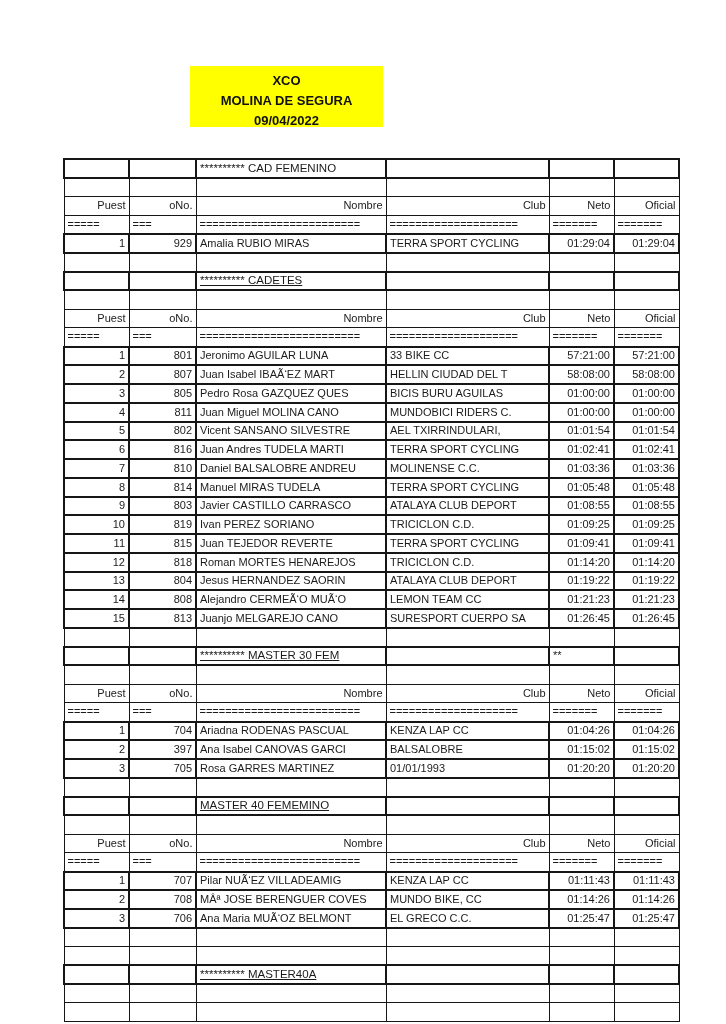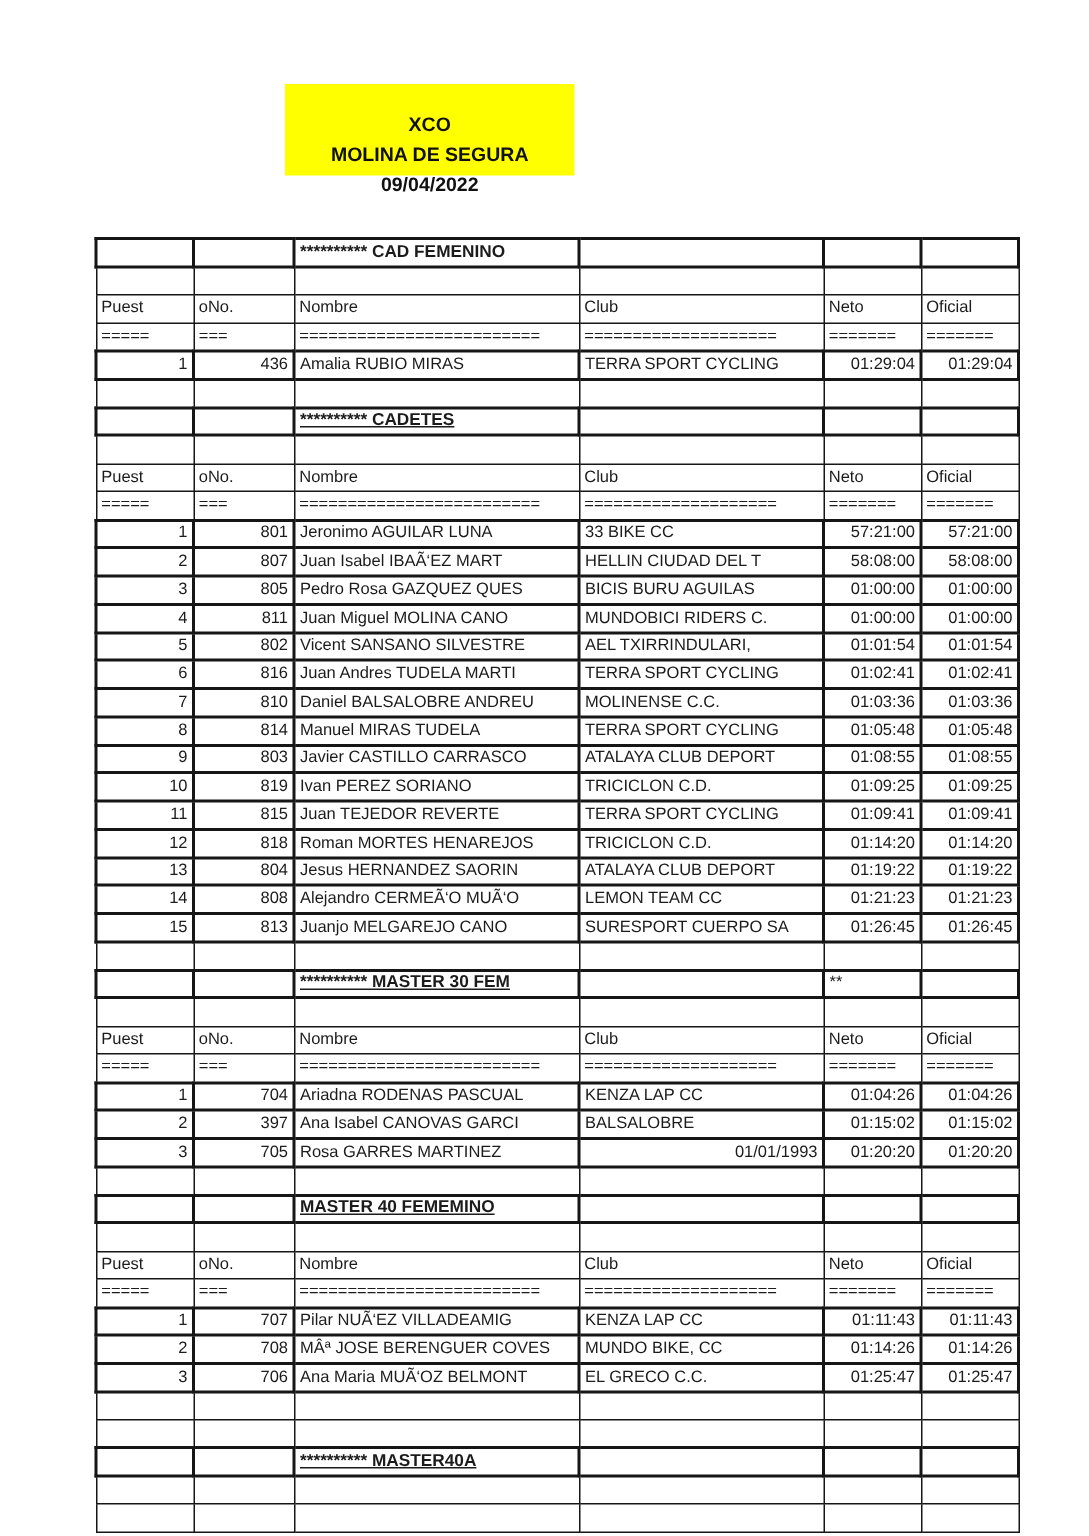--- a/index.html
+++ b/index.html
@@ -2,42 +2,42 @@
 <html><head>
 <meta charset="utf-8">
 <style>
   html,body { margin:0; padding:0; background:#ffffff; }
   .page {
     position:relative; width:726px; height:1024px; background:#ffffff;
     font-family:"Liberation Sans","DejaVu Sans",sans-serif; color:#1b1b1b;
     overflow:hidden;
   }
   .event-box {
-    position:absolute; left:190px; top:56px; width:193px; height:61px;
+    position:absolute; left:190px; top:66px; width:193px; height:61px;
     background:#FFFF00; text-align:center; font-weight:700; font-size:13px;
-    line-height:20px; color:#111; padding-top:17px; box-sizing:border-box;
+    line-height:20px; color:#111; padding-top:5px; box-sizing:border-box;
   }
   table.results {
     position:absolute; left:63px; top:158px; width:615px;
     border-collapse:collapse; table-layout:fixed;
     font-size:11px; color:#1b1b1b;
   }
   table.results tr { height:18.75px; }
   table.results td {
     border:1px solid #161616; padding:0 3px; vertical-align:middle;
     white-space:nowrap; overflow:hidden; line-height:1;
   }
   tr.hv td { border-width:2px; }
   td.c0, td.c1, td.c4, td.c5 { text-align:right; }
   td.c2, td.c3 { text-align:left; }
-  td.hd { text-align:left; }
+  td.hd { text-align:right; }
   td.eq { text-align:left; letter-spacing:0; }
-  td.r  { text-align:right; }
+  td.r  { }
   td.mark { text-align:left; }
-  .title { font-weight:700; white-space:pre; font-size:11.5px; }
+  .title { font-weight:400; white-space:pre; font-size:11.5px; }
   .u { text-decoration:underline; }
 </style>
 </head>
 <body>
 
 <div class="page">
 
   <div class="event-box">
     <div>XCO</div>
     <div>MOLINA DE SEGURA</div>
@@ -81,21 +81,21 @@
         <tr>
           <td class="c0 eq">=====</td>
           <td class="c1 eq">===</td>
           <td class="c2 eq">=========================</td>
           <td class="c3 eq">====================</td>
           <td class="c4 eq">=======</td>
           <td class="c5 eq">=======</td>
         </tr>
         <tr class="hv">
           <td class="c0">1</td>
-          <td class="c1">436</td>
+          <td class="c1">929</td>
           <td class="c2">Amalia RUBIO MIRAS</td>
           <td class="c3">TERRA SPORT CYCLING</td>
           <td class="c4">01:29:04</td>
           <td class="c5">01:29:04</td>
         </tr>
         <tr>
           <td class="c0"></td>
           <td class="c1"></td>
           <td class="c2"></td>
           <td class="c3"></td>

